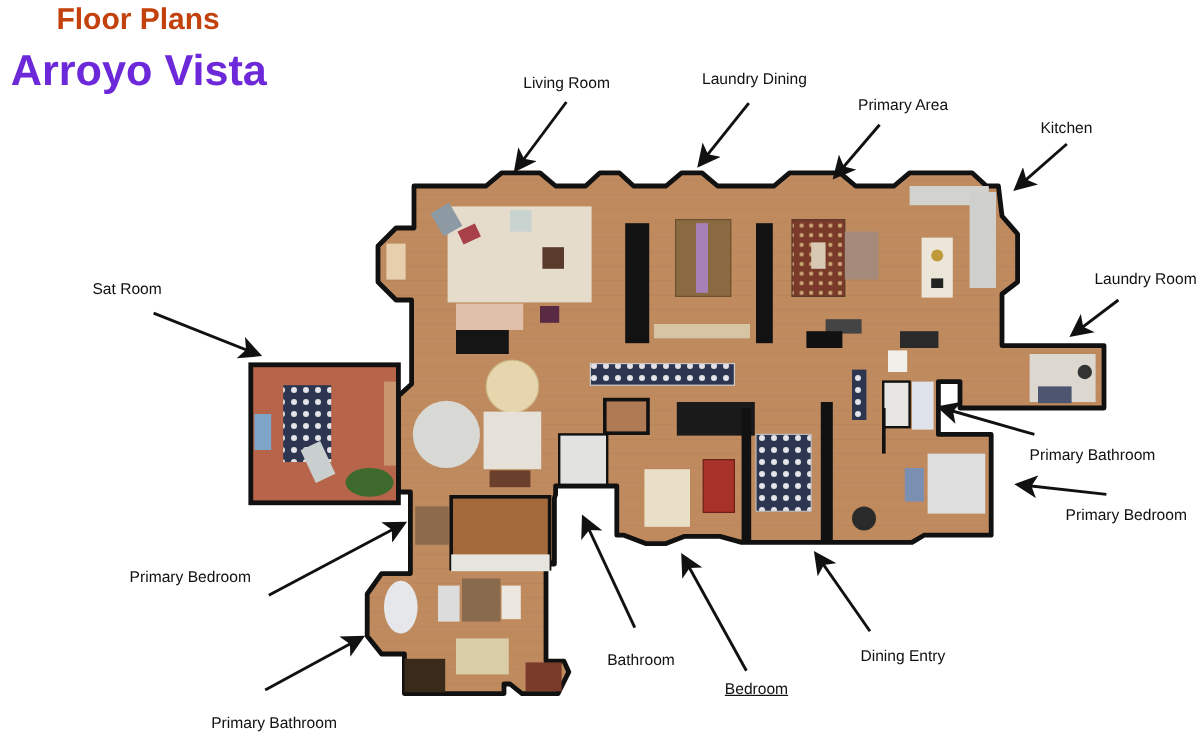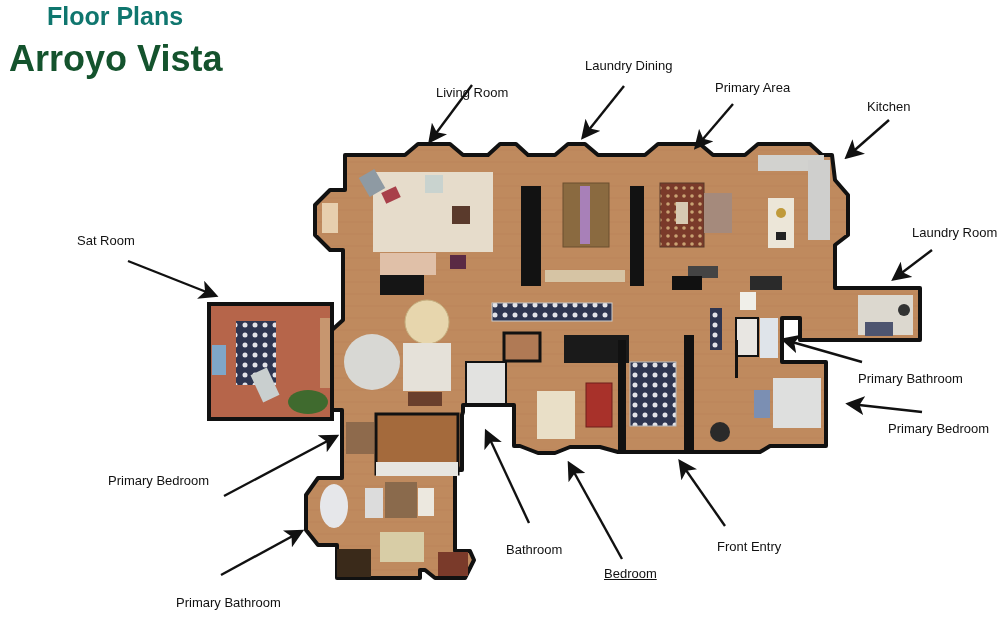--- a/index.html
+++ b/index.html
@@ -1,18 +1,18 @@
 <!DOCTYPE html>
 <html><head>
 <meta charset="utf-8">
 <style>
   html, body { margin:0; padding:0; background:#ffffff; }
   body { width:1000px; height:620px; position:relative; overflow:hidden; font-family:"Liberation Sans", sans-serif; }
-  .title-top { position:absolute; left:47px; top:2px; font-size:25px; font-weight:bold; color:#0f766e; letter-spacing:0px; }
-  .title-main { position:absolute; left:9px; top:38px; font-size:36px; font-weight:bold; color:#14532d; }
+  .title-top { position:absolute; left:47px; top:2px; font-size:25px; font-weight:bold; color:#c2410c; letter-spacing:0px; }
+  .title-main { position:absolute; left:9px; top:38px; font-size:36px; font-weight:bold; color:#6d28d9; }
   .plan { position:absolute; left:0; top:0; width:1000px; height:620px; }
   .label { position:absolute; font-size:13px; color:#111; white-space:nowrap; }
 </style>
 </head>
 <body>
 
 <div class="title-top">Floor Plans</div>
 <div class="title-main">Arroyo Vista</div>
 
 <svg class="plan" viewBox="0 0 1000 620" xmlns="http://www.w3.org/2000/svg">
@@ -156,26 +156,26 @@
       <line x1="922" y1="412" x2="850" y2="404" marker-end="url(#ah)"></line>
       <line x1="224" y1="496" x2="335" y2="437" marker-end="url(#ah)"></line>
       <line x1="221" y1="575" x2="300" y2="532" marker-end="url(#ah)"></line>
       <line x1="529" y1="523" x2="487" y2="433" marker-end="url(#ah)"></line>
       <line x1="622" y1="559" x2="570" y2="465" marker-end="url(#ah)"></line>
       <line x1="725" y1="526" x2="681" y2="463" marker-end="url(#ah)"></line>
     </g>
 </svg>
 
 <div id="label-layer">
-    <div class="label" style="left: 436px; top: 61px; margin-top: 24px;">Living Room</div>
+    <div class="label" style="left: 436px; top: 61px;">Living Room</div>
     <div class="label" style="left: 585px; top: 58px;">Laundry Dining</div>
     <div class="label" style="left: 715px; top: 80px;">Primary Area</div>
     <div class="label" style="left: 867px; top: 99px;">Kitchen</div>
     <div class="label" style="left: 77px; top: 233px;">Sat Room</div>
     <div class="label" style="left: 888px; top: 225px; margin-left: 24px;">Laundry Room</div>
     <div class="label" style="left: 858px; top: 371px;">Primary Bathroom</div>
     <div class="label" style="left: 888px; top: 421px;">Primary Bedroom</div>
     <div class="label" style="left: 108px; top: 473px;">Primary Bedroom</div>
     <div class="label" style="left: 176px; top: 595px;">Primary Bathroom</div>
     <div class="label" style="left: 506px; top: 542px;">Bathroom</div>
     <div class="label" style="left: 604px; top: 566px; text-decoration: underline;">Bedroom</div>
-    <div class="label" style="left: 717px; top: 539px;">Front Entry</div>
+    <div class="label" style="left: 717px; top: 539px;">Dining Entry</div>
   </div>
 
 </body></html>

